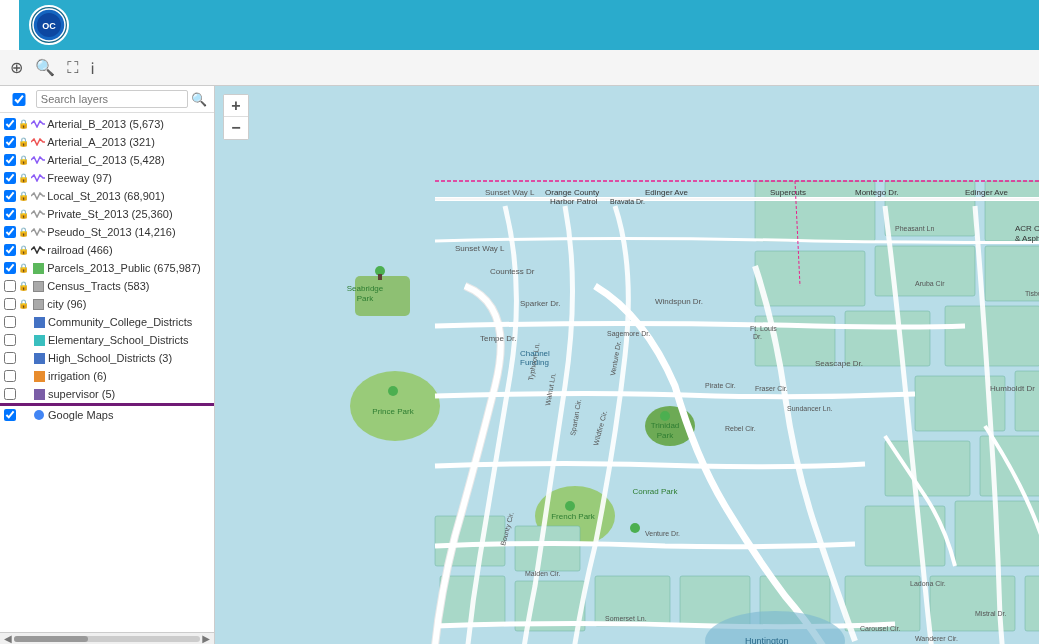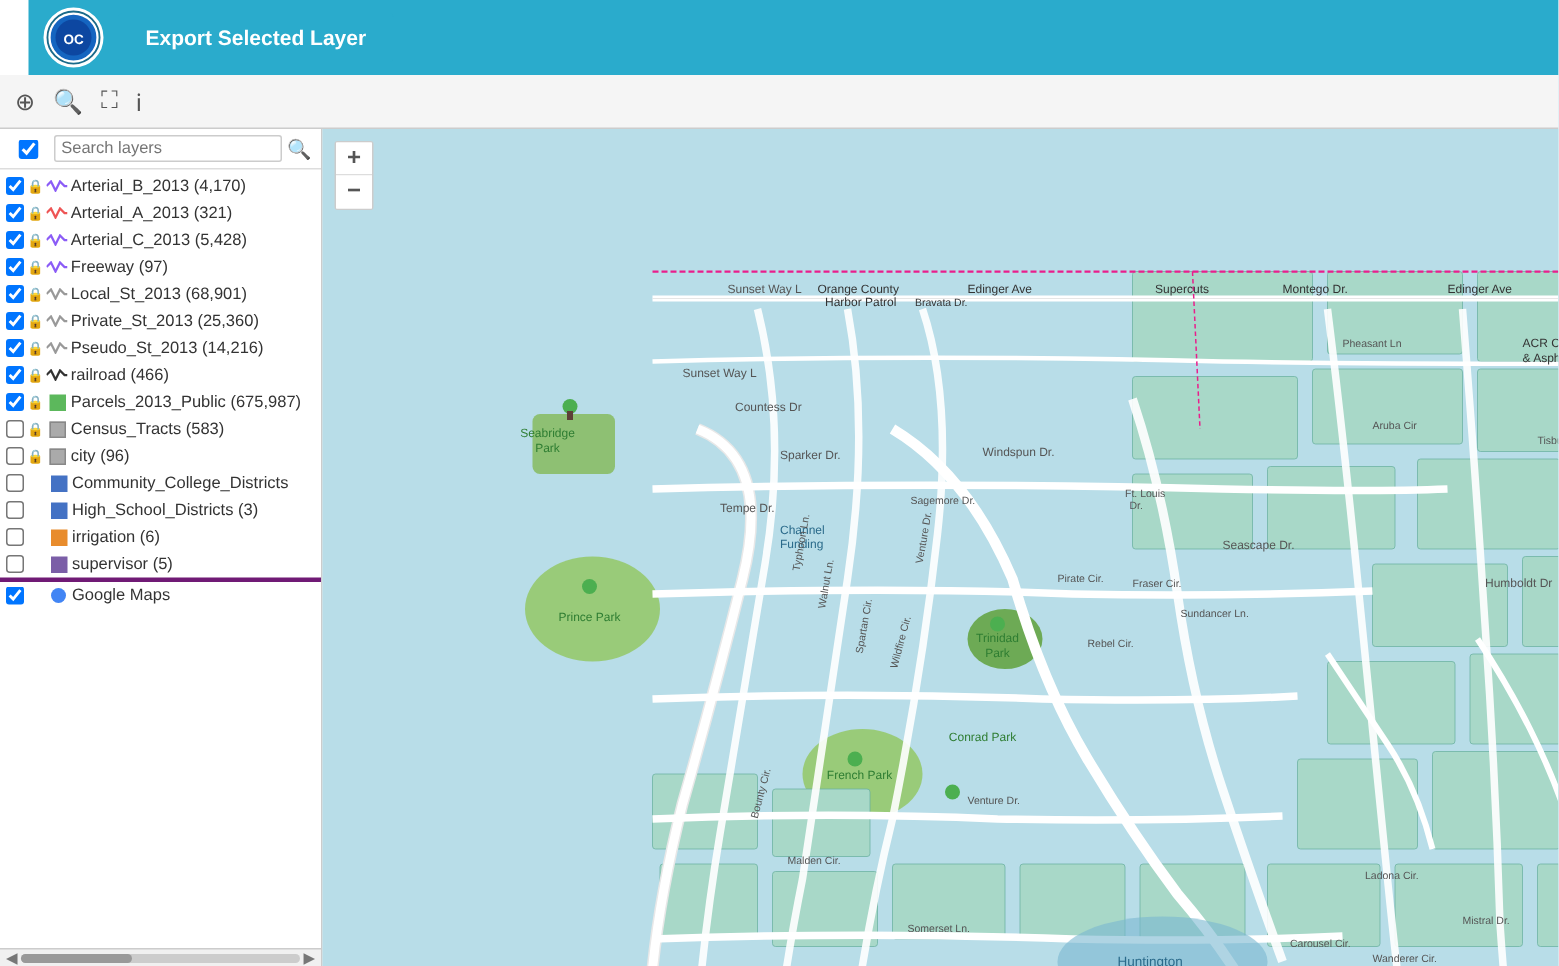--- a/index.html
+++ b/index.html
@@ -198,21 +198,20 @@
 <body>
 
 <div id="toolbar">
   <div id="logo">
     <svg width="34" height="34" viewBox="0 0 34 34">
       <circle cx="17" cy="17" r="16" fill="#1565c0" stroke="white" stroke-width="1.5"></circle>
       <circle cx="17" cy="17" r="12" fill="#0d47a1"></circle>
       <text x="17" y="21" text-anchor="middle" fill="white" font-size="9" font-weight="bold">OC</text>
     </svg>
   </div>
-  <button class="toolbar-btn">Export Selected Layer</button>
 </div>
 
 <div id="secondary-toolbar">
   <span class="sec-icon" title="Move">⊕</span>
   <span class="sec-icon" title="Search">🔍</span>
   <span class="sec-icon" title="Fullscreen">⛶</span>
   <span class="sec-icon" title="Info">ℹ</span>
 </div>
 
 <div id="main">
@@ -227,21 +226,21 @@
     <div id="layer-list">
 
     <div class="layer-item">
           <input type="checkbox" checked="" style="">
           <span class="layer-lock" style="font-size: 9px;">🔒</span>
           <span class="layer-icon">
             <svg width="14" height="8" viewBox="0 0 14 8">
               <polyline points="0,4 3,1 6,7 9,1 12,4 14,4" fill="none" stroke="#8b5cf6" stroke-width="1.5"></polyline>
             </svg>
           </span>
-          <span class="layer-name">Arterial_B_2013 (4,170)</span>
+          <span class="layer-name">Arterial_B_2013 (5,673)</span>
         </div>
         <div class="layer-item">
           <input type="checkbox" checked="" style="">
           <span class="layer-lock" style="font-size: 9px;">🔒</span>
           <span class="layer-icon">
             <svg width="14" height="8" viewBox="0 0 14 8">
               <polyline points="0,4 3,1 6,7 9,1 12,4 14,4" fill="none" stroke="#e55" stroke-width="1.5"></polyline>
             </svg>
           </span>
           <span class="layer-name">Arterial_A_2013 (321)</span>
@@ -330,20 +329,28 @@
           </span>
           <span class="layer-name">city (96)</span>
         </div>
         <div class="layer-item">
           <input type="checkbox" style="">
           <span class="layer-lock" style="width: 12px; font-size: 9px;"></span>
           <span class="layer-icon">
             <span style="display: inline-block; width: 11px; height: 11px; background: rgb(68, 114, 196);"></span>
           </span>
           <span class="layer-name">Community_College_Districts</span>
+        </div>
+        <div class="layer-item">
+          <input type="checkbox" style="">
+          <span class="layer-lock" style="width: 12px; font-size: 9px;"></span>
+          <span class="layer-icon">
+            <span style="display: inline-block; width: 11px; height: 11px; background: rgb(58, 191, 191);"></span>
+          </span>
+          <span class="layer-name">Elementary_School_Districts</span>
         </div>
         <div class="layer-item">
           <input type="checkbox" style="">
           <span class="layer-lock" style="width: 12px; font-size: 9px;"></span>
           <span class="layer-icon">
             <span style="display: inline-block; width: 11px; height: 11px; background: rgb(68, 114, 196);"></span>
           </span>
           <span class="layer-name">High_School_Districts (3)</span>
         </div>
         <div class="layer-item">

